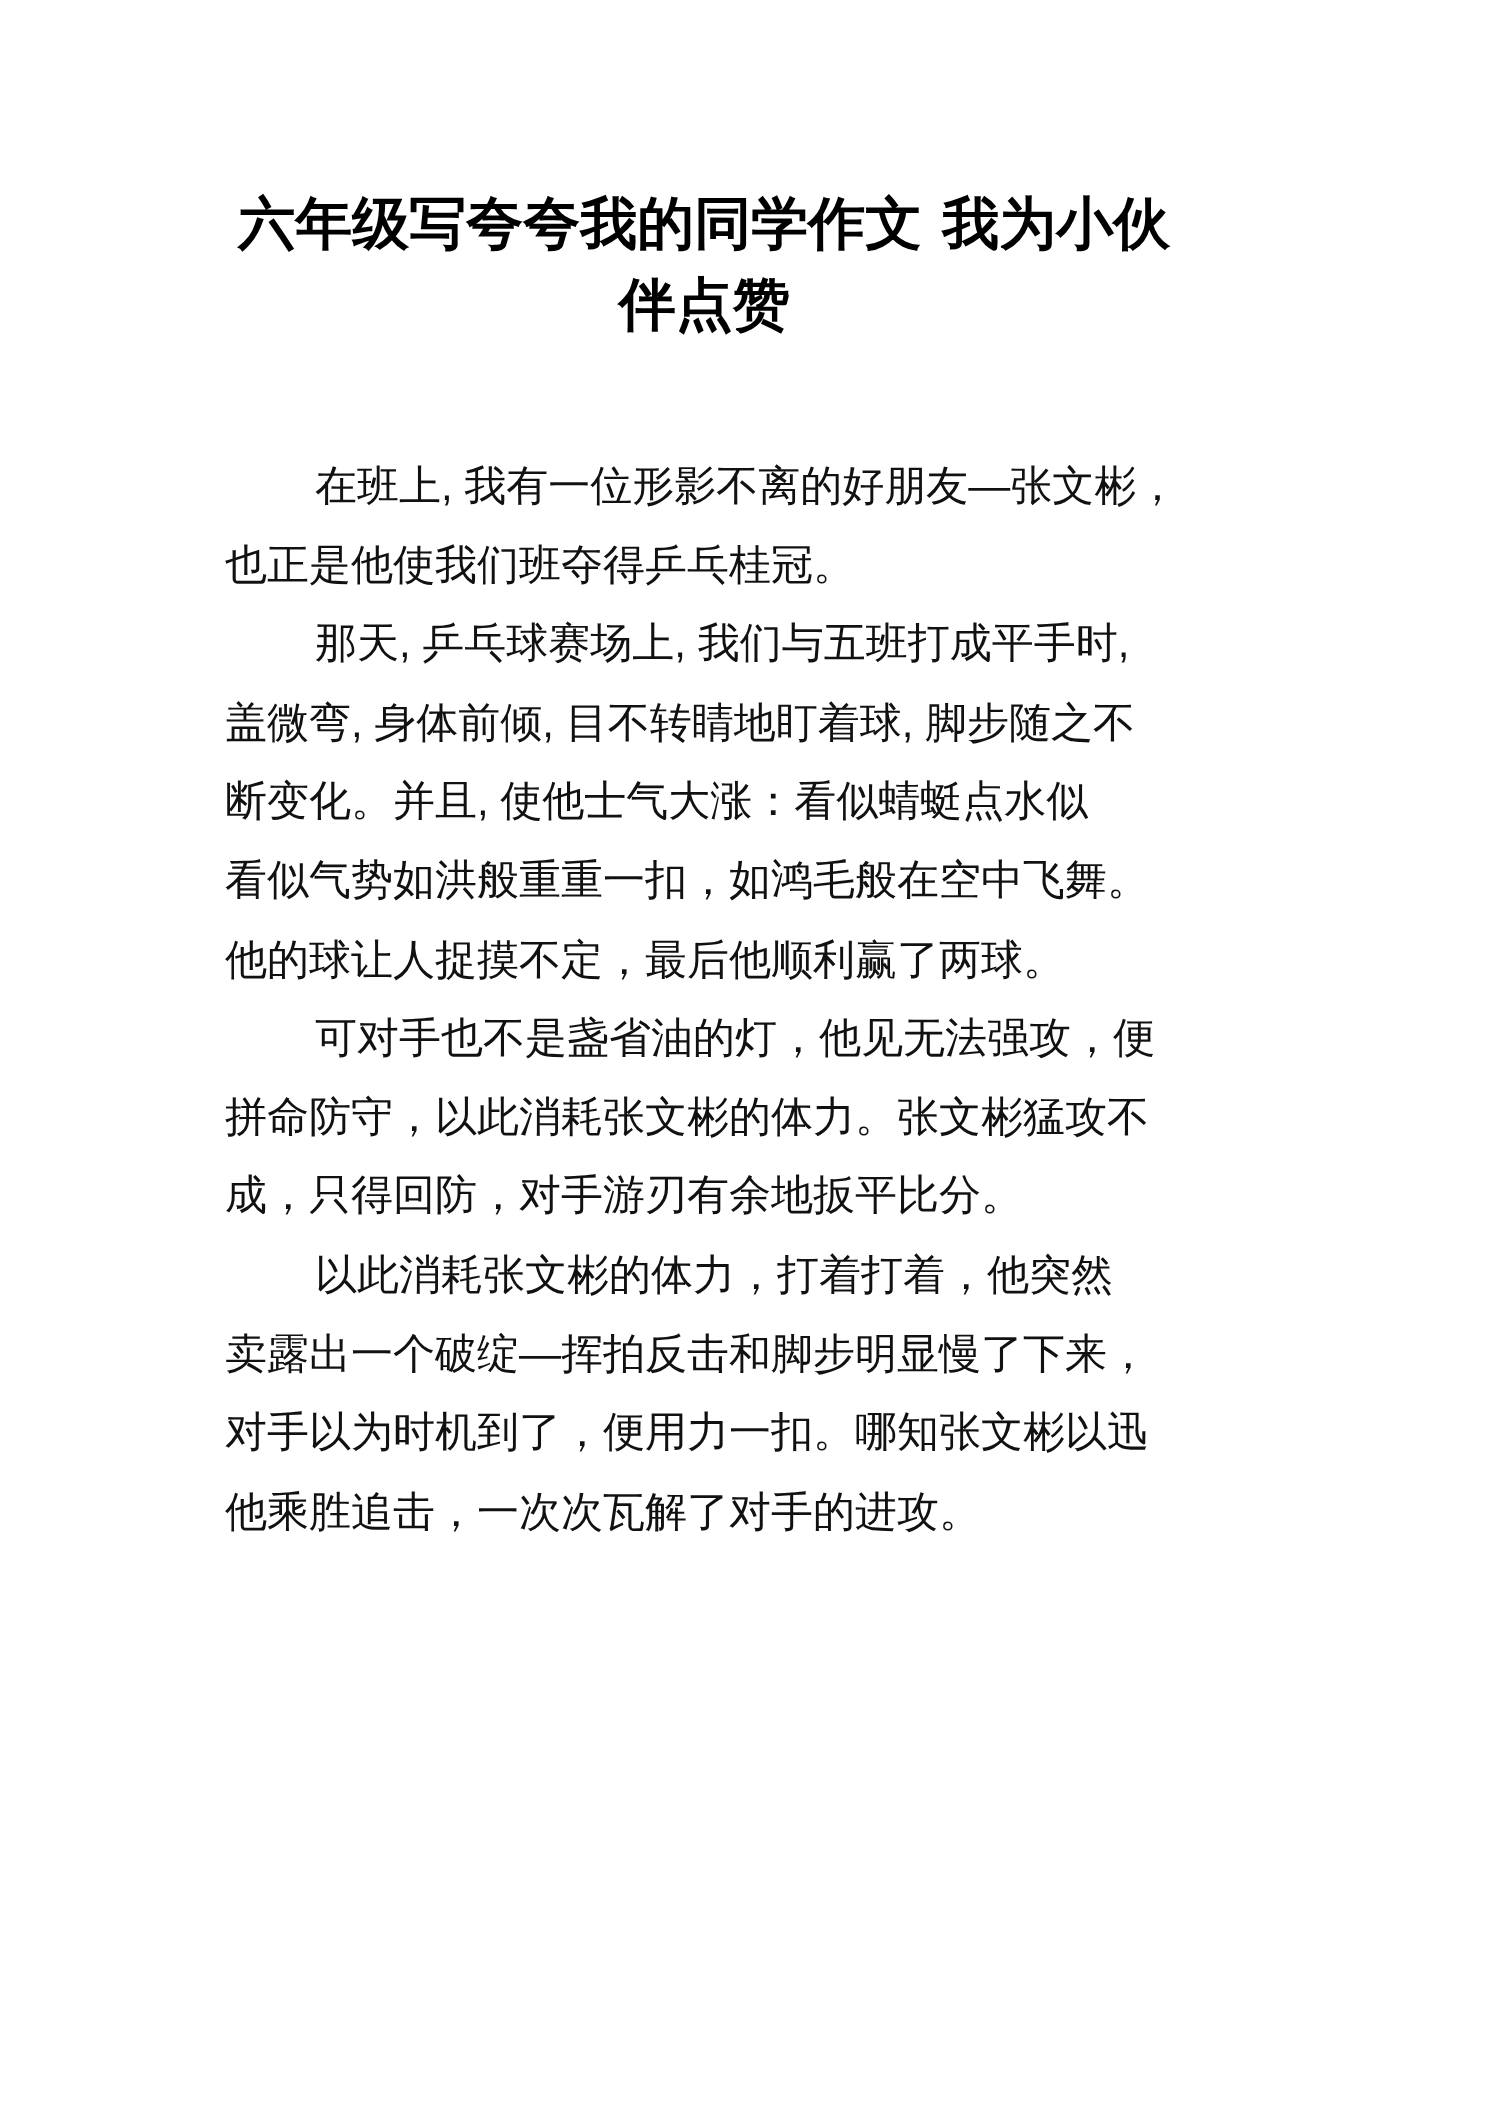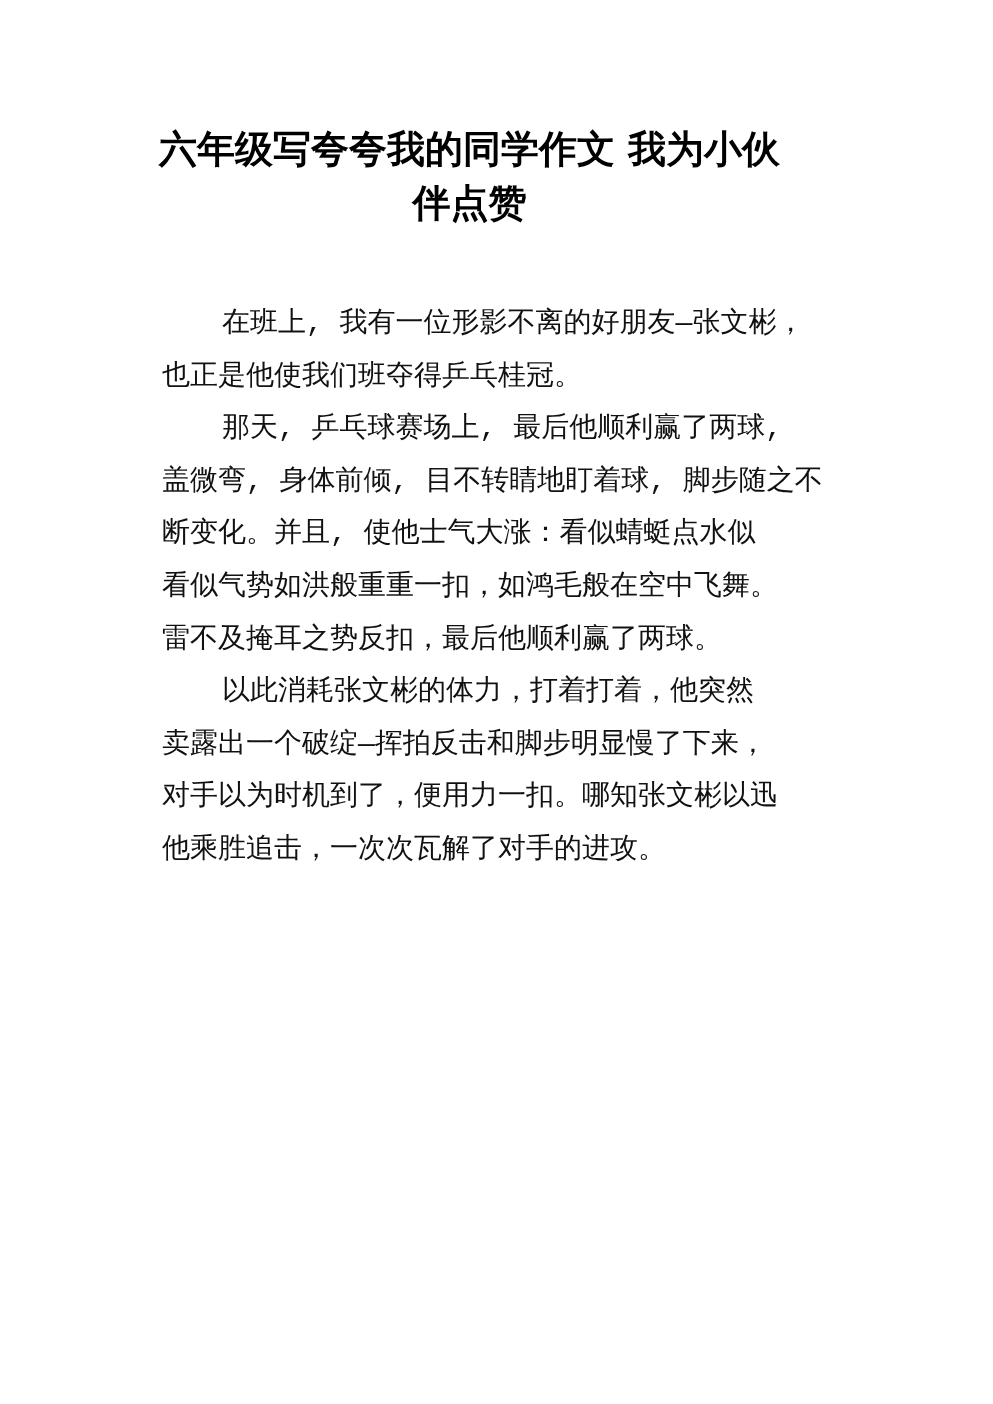--- a/index.html
+++ b/index.html
@@ -22,24 +22,24 @@
       text-align: center;
       font-family: "DejaVu Sans", "Liberation Sans", sans-serif;
       font-weight: bold;
       font-size: 38px;
       line-height: 54px;
       color: #000000;
     }
     .title .line { display: block; white-space: nowrap; }
     .body-text {
       position: absolute;
-      left: 162px;
+      left: 150px;
       top: 298px;
       width: 680px;
-      font-family: Liberation Mono, monospace;
+      font-family: Liberation Sans, sans-serif;
       font-size: 28px;
       line-height: 52.6px;
       color: #111111;
     }
     .body-text .line {
       display: block;
       white-space: nowrap;
       height: 52.6px;
     }
     .body-text .line.indent {
@@ -54,25 +54,30 @@
     <span class="line">六年级写夸夸我的同学作文 我为小伙</span>
     <span class="line">伴点赞</span>
   </h1>
 
   <div class="body-text">
     <div>
       <span class="line indent">在班上, 我有一位形影不离的好朋友—张文彬，</span>
       <span class="line">也正是他使我们班夺得乒乓桂冠。</span>
     </div>
     <div>
-      <span class="line indent">那天, 乒乓球赛场上, 最后他顺利赢了两球,</span>
+      <span class="line indent">那天, 乒乓球赛场上, 我们与五班打成平手时,</span>
       <span class="line">盖微弯, 身体前倾, 目不转睛地盯着球, 脚步随之不</span>
       <span class="line">断变化。并且, 使他士气大涨：看似蜻蜓点水似</span>
       <span class="line">看似气势如洪般重重一扣，如鸿毛般在空中飞舞。</span>
-      <span class="line">雷不及掩耳之势反扣，最后他顺利赢了两球。</span>
+      <span class="line">他的球让人捉摸不定，最后他顺利赢了两球。</span>
+    </div>
+    <div>
+      <span class="line indent">可对手也不是盏省油的灯，他见无法强攻，便</span>
+      <span class="line">拼命防守，以此消耗张文彬的体力。张文彬猛攻不</span>
+      <span class="line">成，只得回防，对手游刃有余地扳平比分。</span>
     </div>
     <div>
       <span class="line indent">以此消耗张文彬的体力，打着打着，他突然</span>
       <span class="line">卖露出一个破绽—挥拍反击和脚步明显慢了下来，</span>
       <span class="line">对手以为时机到了，便用力一扣。哪知张文彬以迅</span>
     </div>
     <div>
       <span class="line">他乘胜追击，一次次瓦解了对手的进攻。</span>
     </div>
   </div>

